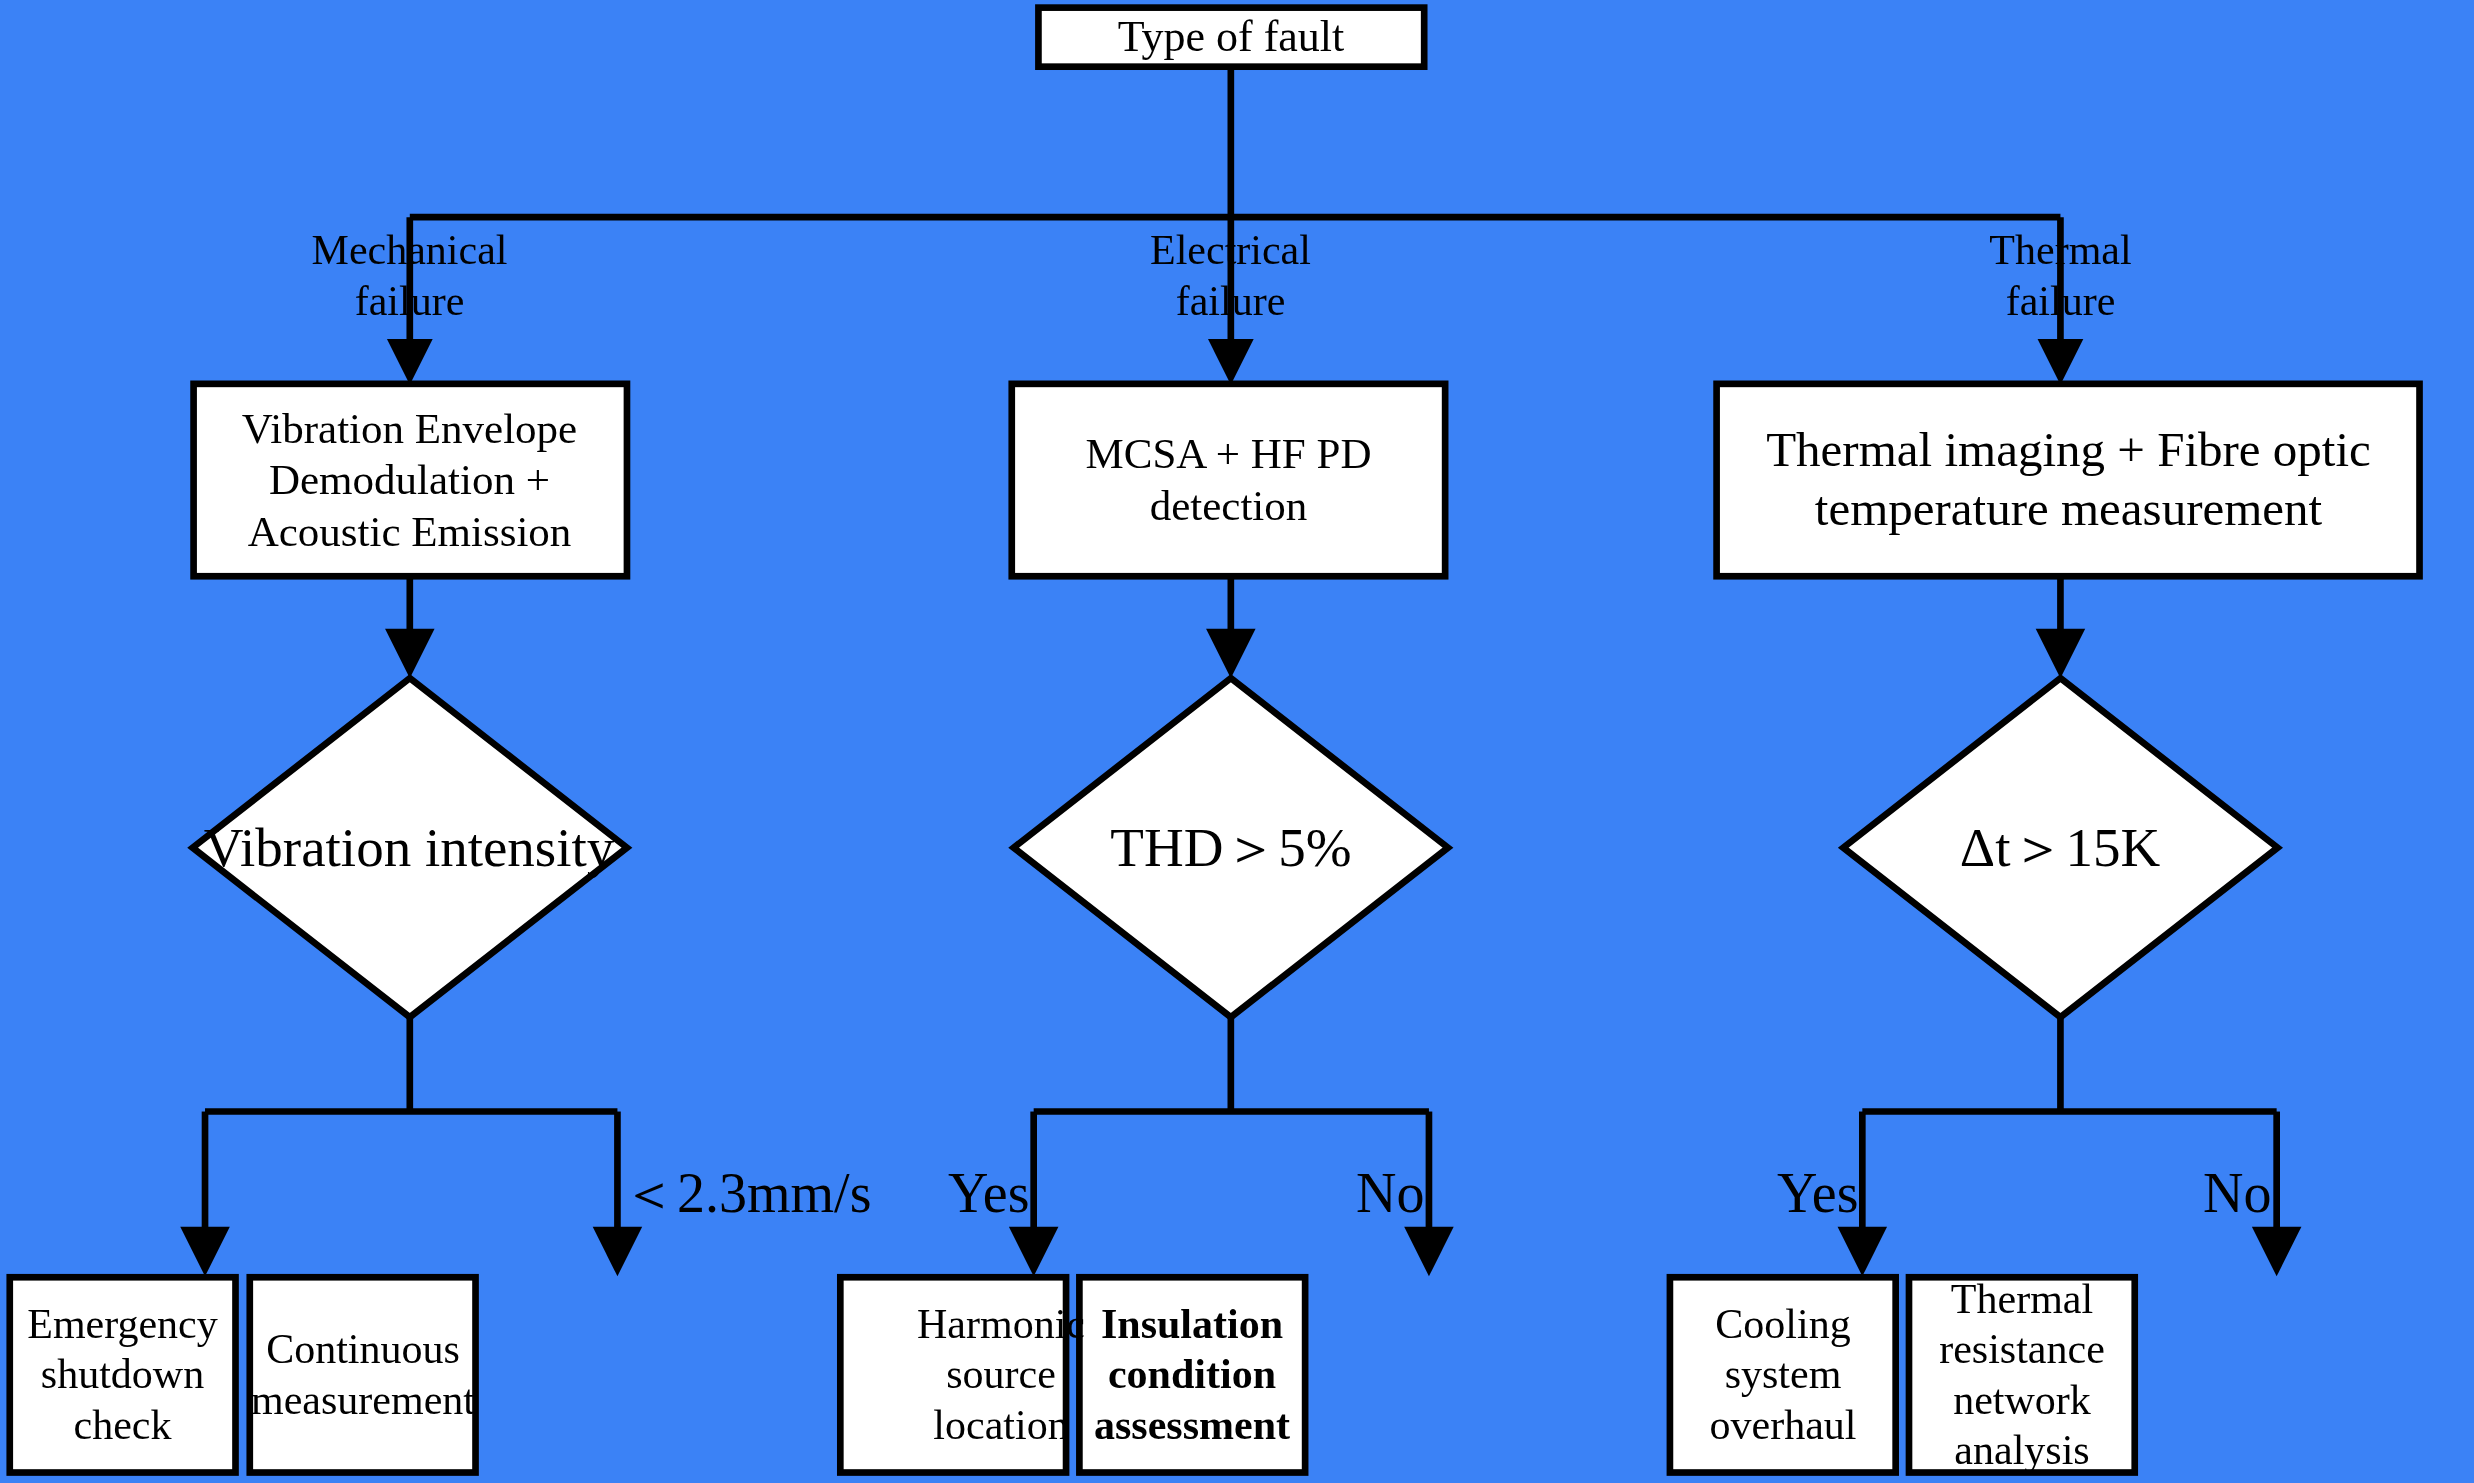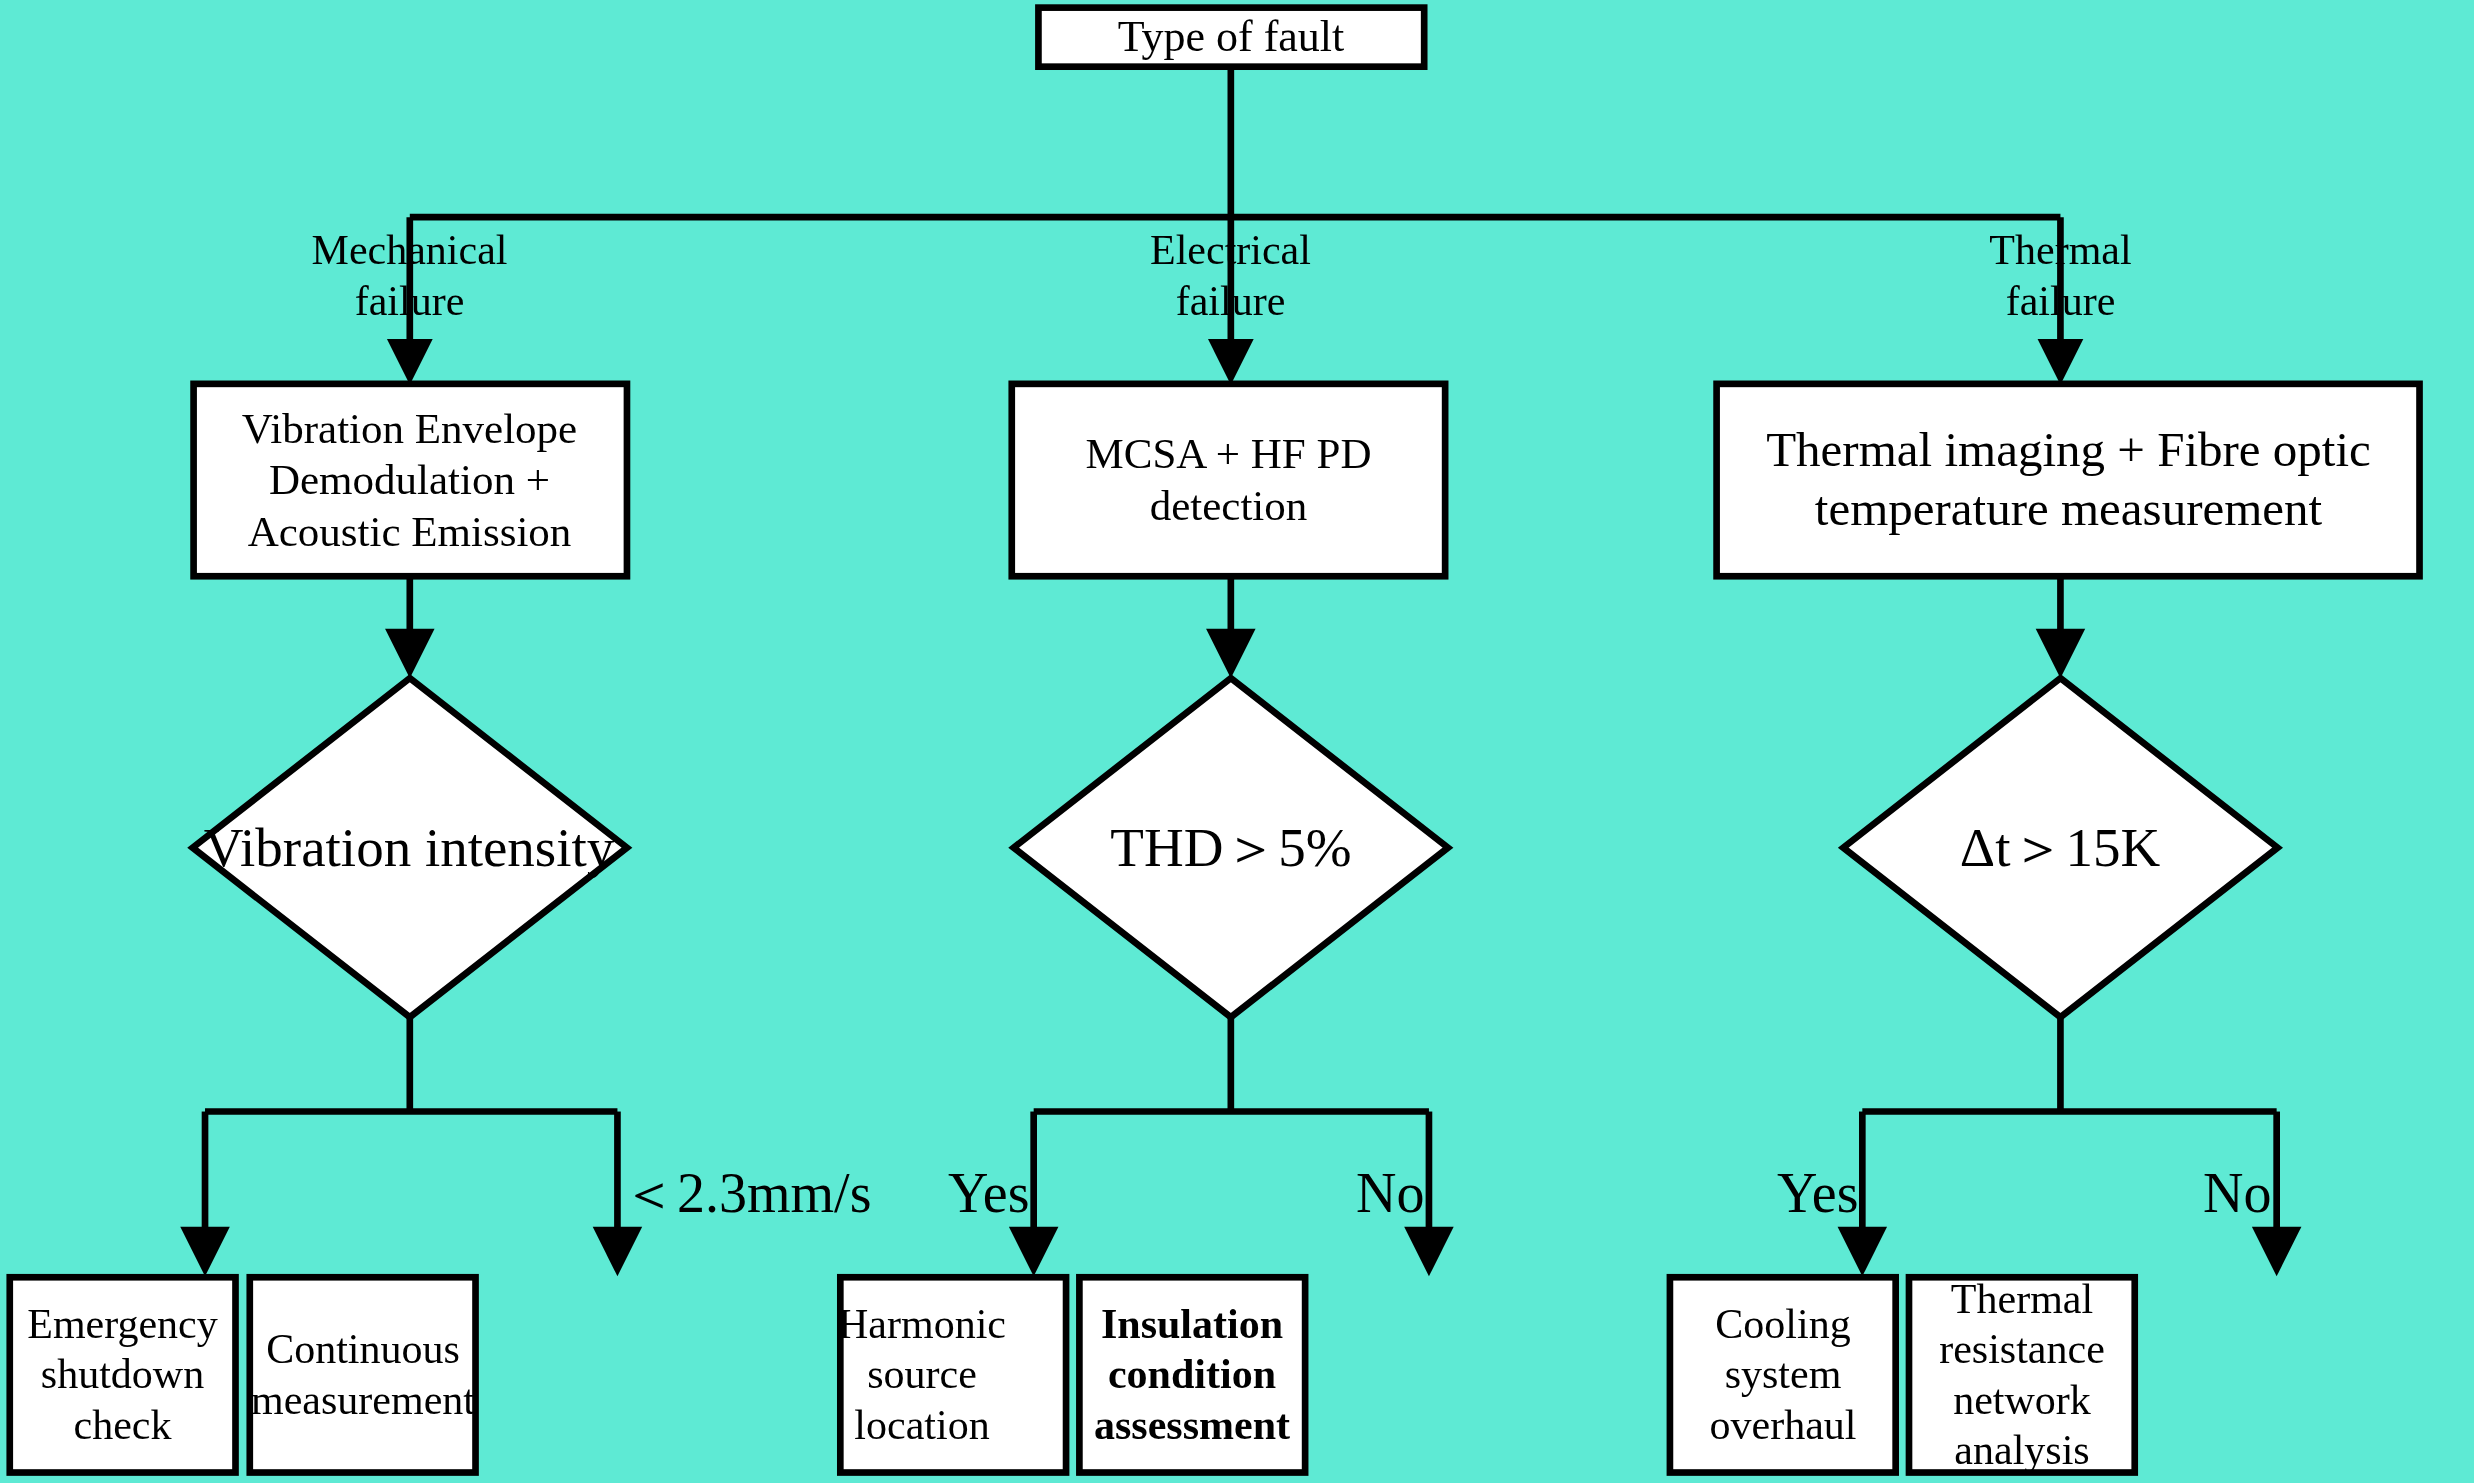--- a/index.html
+++ b/index.html
@@ -4,21 +4,21 @@
 <style>
   html, body {
     margin: 0;
     padding: 0;
     background: #ffffff;
   }
   #stage {
     position: relative;
     width: 2475px;
     height: 1483px;
-    background: #5eead4;
+    background: #3b82f6;
     overflow: hidden;
     font-family: "Liberation Serif", "DejaVu Serif", serif;
   }
   svg.layer {
     position: absolute;
     left: 0;
     top: 0;
     width: 2475px;
     height: 1483px;
   }
@@ -175,21 +175,21 @@
   <div class="lbl edge-lbl" style="left:2203px; top:1160px; width:95px; text-align:left;">No</div>
 
   <div class="node-text t-res" style="left:9.5px; top:1277px; width:226px; height:195px;">
     <span style="white-space:pre-line;">Emergency
 shutdown check</span>
   </div>
   <div class="node-text t-res" style="left:250px; top:1277px; width:226px; height:195px;">
     <span style="white-space:pre-line;">Continuous
 measurement</span>
   </div>
-  <div class="node-text t-res" style="left:809px; top:1277px; width:226px; height:195px;">
+  <div class="node-text t-res" style="left:888px; top:1277px; width:226px; height:195px;">
     <span style="white-space:pre-line;">Harmonic source
 location</span>
   </div>
   <div class="node-text t-res" style="left:1079px; top:1277px; width:226px; height:195px;">
     <span style="white-space:pre-line;font-weight:bold;">Insulation
 condition
 assessment</span>
   </div>
   <div class="node-text t-res" style="left:1670px; top:1277px; width:226px; height:195px;">
     <span style="white-space:pre-line;">Cooling system

